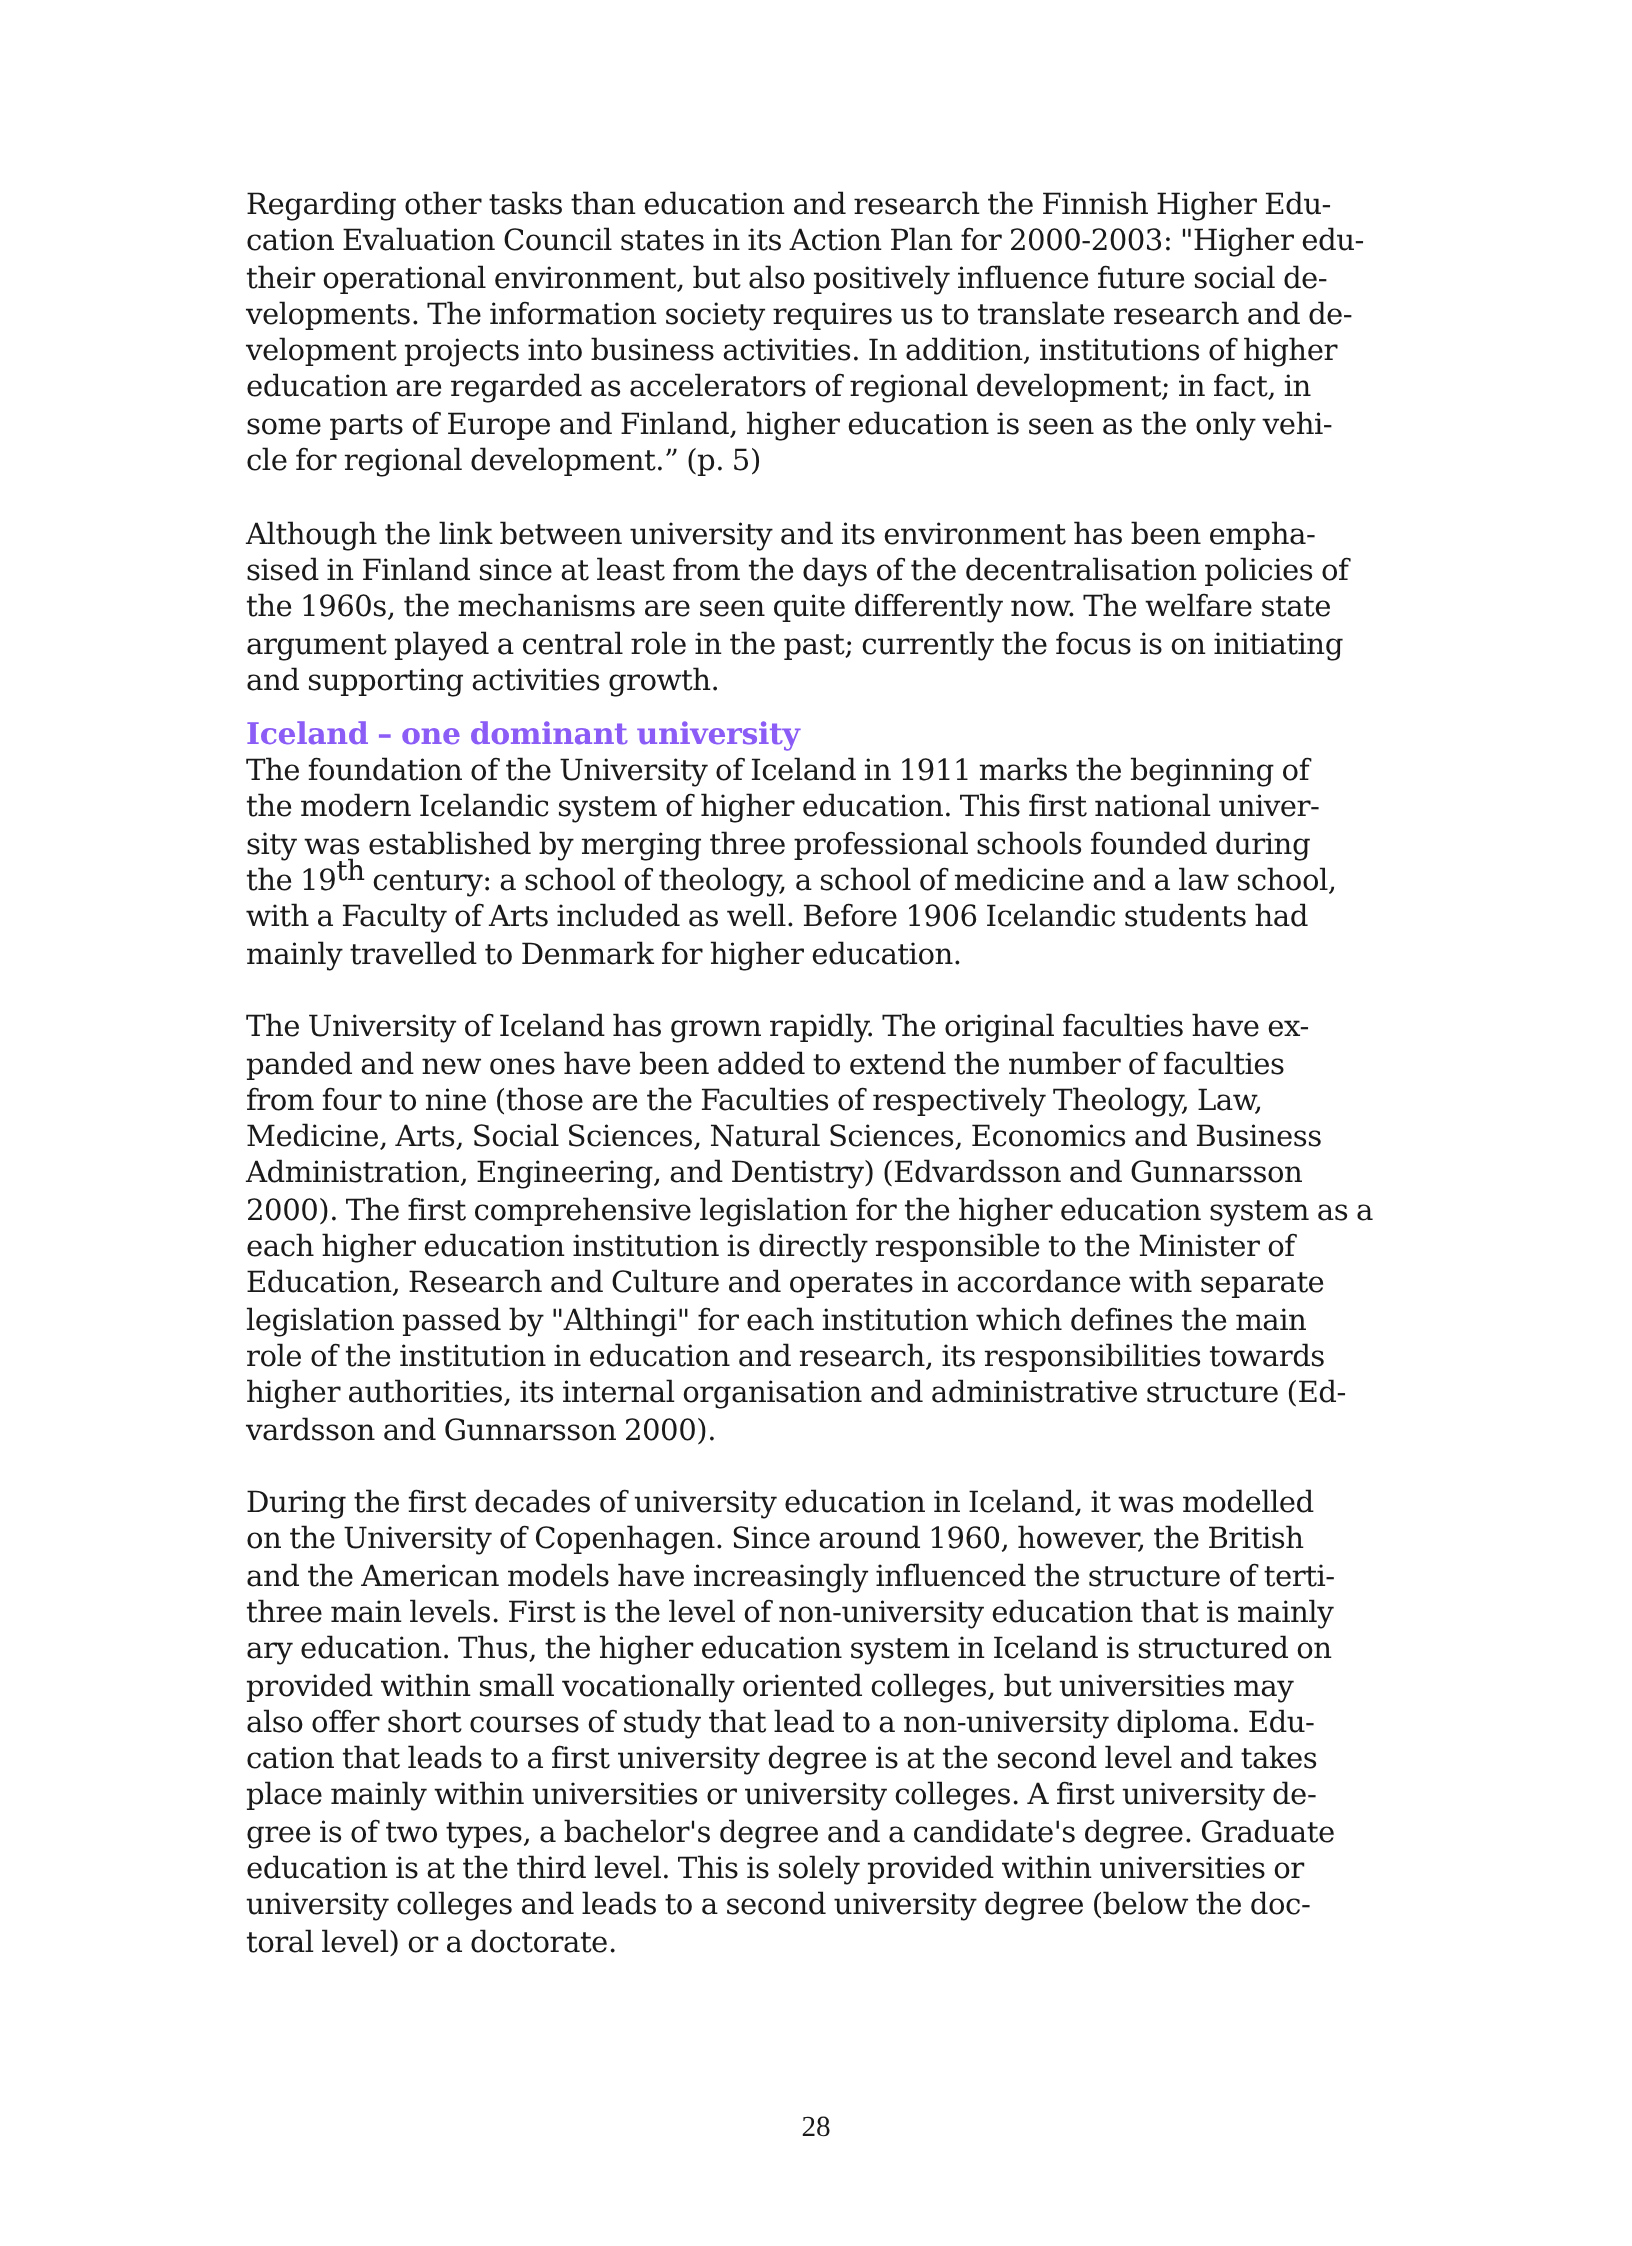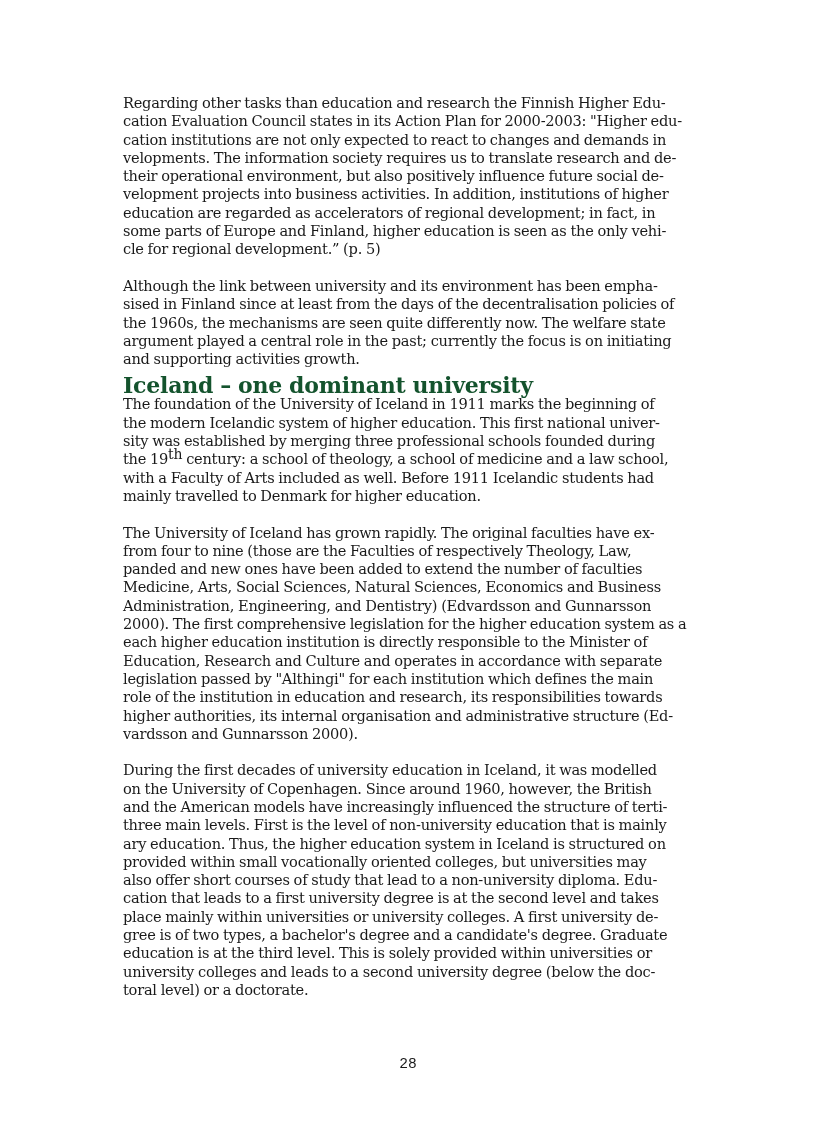--- a/index.html
+++ b/index.html
@@ -36,56 +36,55 @@
       display: block;
       white-space: nowrap;
       height: 18.3px;
     }
     .para-gap {
       height: 18.3px;
     }
     .heading {
       font-family: "DejaVu Serif", "Liberation Serif", serif;
       font-weight: bold;
-      font-size: 22px;
+      font-size: 15px;
       line-height: 20px;
       margin-top: 7px;
       margin-bottom: 0px;
-      color: #14532d;
+      color: #8b5cf6;
       letter-spacing: -0.2px;
       white-space: nowrap;
     }
     sup {
       font-size: 14px;
       line-height: 0;
       vertical-align: 5px;
     }
     .page-number {
       position: absolute;
       top: 1056px;
       left: 0;
       width: 816px;
       text-align: center;
-      font-family: Liberation Mono, monospace;
+      font-family: Liberation Serif, serif;
       font-size: 14.6px;
       color: #1a1a1a;
     }
   </style>
 </head>
 <body>
 
 <div class="page">
   <div class="content">
 
     <div>
       <span class="line">Regarding other tasks than education and research the Finnish Higher Edu-</span>
       <span class="line">cation Evaluation Council states in its Action Plan for 2000-2003: "Higher edu-</span>
-      <span class="line">cation institutions are not only expected to react to changes and demands in</span>
+      <span class="line">their operational environment, but also positively influence future social de-</span>
       <span class="line">velopments. The information society requires us to translate research and de-</span>
-      <span class="line">their operational environment, but also positively influence future social de-</span>
       <span class="line">velopment projects into business activities. In addition, institutions of higher</span>
       <span class="line">education are regarded as accelerators of regional development; in fact, in</span>
       <span class="line">some parts of Europe and Finland, higher education is seen as the only vehi-</span>
       <span class="line">cle for regional development.” (p. 5)</span>
     </div>
 
     <div class="para-gap"></div>
 
     <div>
       <span class="line">Although the link between university and its environment has been empha-</span>
@@ -95,30 +94,30 @@
       <span class="line">and supporting activities growth.</span>
     </div>
 
     <div class="heading">Iceland – one dominant university</div>
 
     <div>
       <span class="line">The foundation of the University of Iceland in 1911 marks the beginning of</span>
       <span class="line">the modern Icelandic system of higher education. This first national univer-</span>
       <span class="line">sity was established by merging three professional schools founded during</span>
       <span class="line"><span>the 19</span><sup>th</sup><span> century: a school of theology, a school of medicine and a law school,</span></span>
-      <span class="line">with a Faculty of Arts included as well. Before 1911 Icelandic students had</span>
+      <span class="line">with a Faculty of Arts included as well. Before 1906 Icelandic students had</span>
       <span class="line">mainly travelled to Denmark for higher education.</span>
     </div>
 
     <div class="para-gap"></div>
 
     <div>
       <span class="line">The University of Iceland has grown rapidly. The original faculties have ex-</span>
+      <span class="line">panded and new ones have been added to extend the number of faculties</span>
       <span class="line">from four to nine (those are the Faculties of respectively Theology, Law,</span>
-      <span class="line">panded and new ones have been added to extend the number of faculties</span>
       <span class="line">Medicine, Arts, Social Sciences, Natural Sciences, Economics and Business</span>
       <span class="line">Administration, Engineering, and Dentistry) (Edvardsson and Gunnarsson</span>
       <span class="line">2000). The first comprehensive legislation for the higher education system as a</span>
       <span class="line">each higher education institution is directly responsible to the Minister of</span>
       <span class="line">Education, Research and Culture and operates in accordance with separate</span>
       <span class="line">legislation passed by "Althingi" for each institution which defines the main</span>
       <span class="line">role of the institution in education and research, its responsibilities towards</span>
       <span class="line">higher authorities, its internal organisation and administrative structure (Ed-</span>
       <span class="line">vardsson and Gunnarsson 2000).</span>
     </div>

